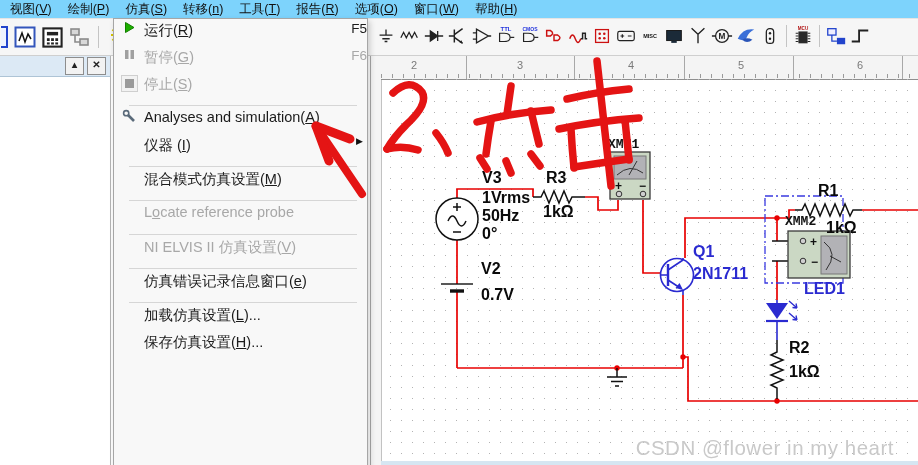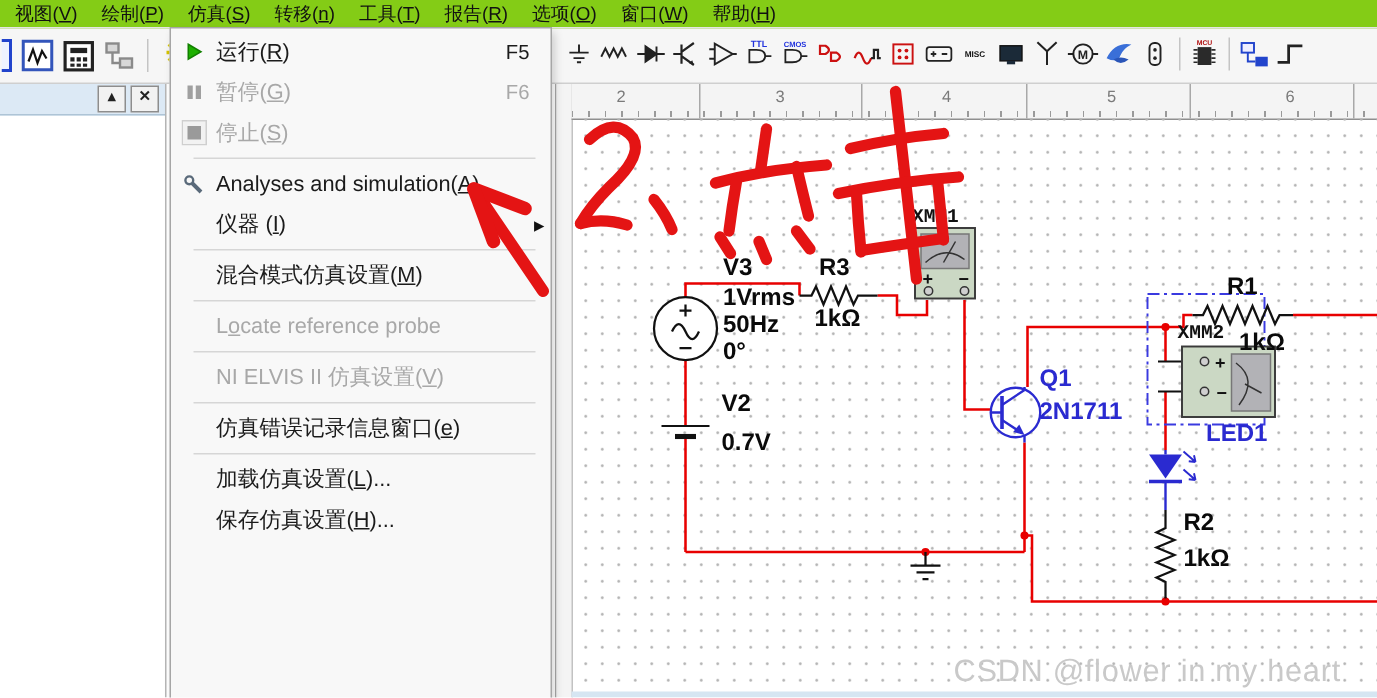--- a/index.html
+++ b/index.html
@@ -1,19 +1,19 @@
 <!DOCTYPE html>
 <html><head>
 <meta charset="utf-8">
 <style>
   html,body{margin:0;padding:0}
   body{width:918px;height:465px;overflow:hidden;position:relative;background:#fff;
        font-family:"Liberation Sans",sans-serif;-webkit-font-smoothing:antialiased}
   
-  .menubar{position:absolute;left:0;top:0;right:0;height:18px;background:#84cc16;
+  .menubar{position:absolute;left:0;top:0;right:0;height:18px;background:#7dd3fc;
            border-bottom:1px solid #e4e4e4;display:flex;align-items:flex-start;
            font-size:12.5px;color:#111;padding-left:2px;z-index:5}
   .menubar .mi{padding:1px 8px;white-space:nowrap}
   
   .toolbar{position:absolute;left:0;top:18px;right:0;height:37px;background:#f6f6f6;
            border-bottom:1px solid #cfcfcf;z-index:4}
   .tbl{position:absolute;left:0;top:6px;display:flex;align-items:center;gap:3px}
   .tbc{position:absolute;left:374px;top:5px;display:flex;align-items:center}
   .icon-cell{width:24px;height:26px;display:flex;align-items:center;justify-content:center}
   .vsep{width:1px;height:22px;background:#c4c4c4;margin:0 4px}
@@ -39,22 +39,22 @@
   .grid{position:absolute;left:10px;top:24px;right:0;bottom:4px;
         background-image:radial-gradient(circle,#b3b3b3 0.8px,transparent 1px);
         background-size:11px 11px;background-position:4px 6px}
   .bottombar{position:absolute;left:10px;right:0;bottom:0;height:4px;background:#d6e6f2}
   .watermark{position:absolute;right:24px;bottom:5px;font-size:20.5px;color:#c9c9c9;
              letter-spacing:.5px;z-index:8}
   
   .dropdown{position:absolute;left:113px;top:18px;width:255px;height:450px;
             background:#f8f8f8;border:1px solid #a6a6a6;box-shadow:2px 3px 6px rgba(0,0,0,.18);
             z-index:20;box-sizing:border-box;padding-top:2px}
-  .mrow{height:27px;display:flex;align-items:center;font-size:14.5px;color:#1b1b1b;
-        position:relative;padding-right:14px}
+  .mrow{height:27px;display:flex;align-items:flex-start;font-size:14.5px;color:#1b1b1b;
+        position:relative;padding-right:0}
   .mrow.disabled{color:#a8a8a8}
   .mrow .ic{width:30px;display:flex;align-items:center;justify-content:center;flex:none}
   .mrow .lbl{white-space:nowrap}
   .mrow .sc{margin-left:auto;font-size:13.5px}
   .mrow .sub{position:absolute;right:4px;font-size:9px;color:#111}
   .msep{height:1px;background:#d6d6d6;margin:3px 10px 3px 15px}
   
   .circuit-svg{position:absolute;left:370px;top:55px;z-index:2}
   .anno-svg{position:absolute;left:0;top:0;z-index:30;pointer-events:none}
   svg text.clabel{font-family:"Liberation Sans",sans-serif;font-weight:bold;font-size:16px;fill:#0a0a0a}

